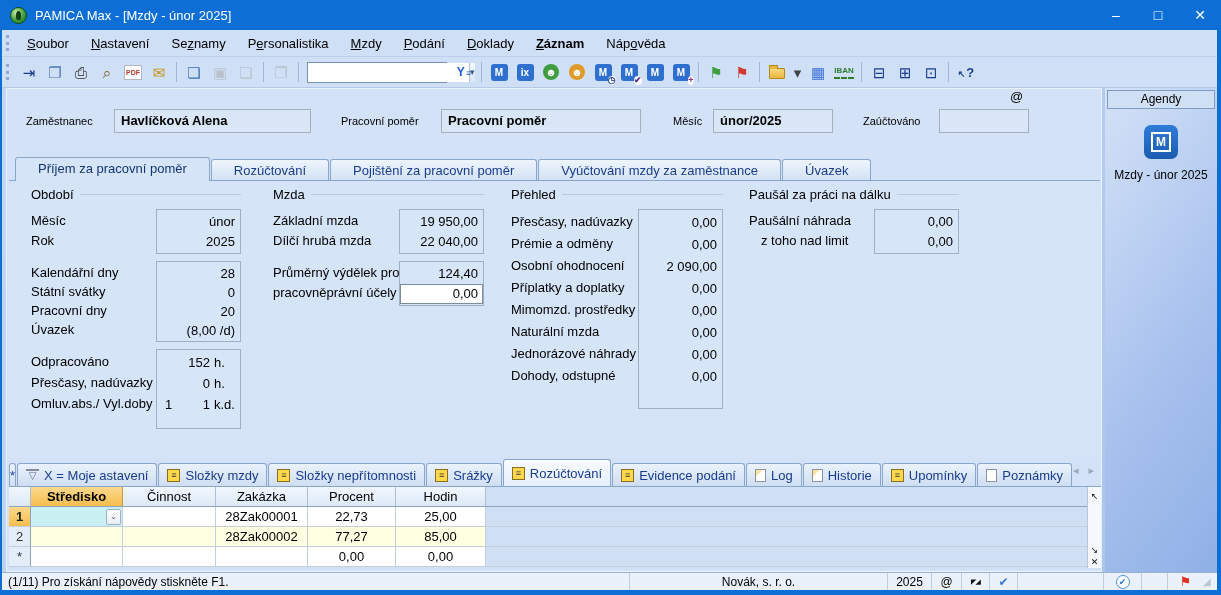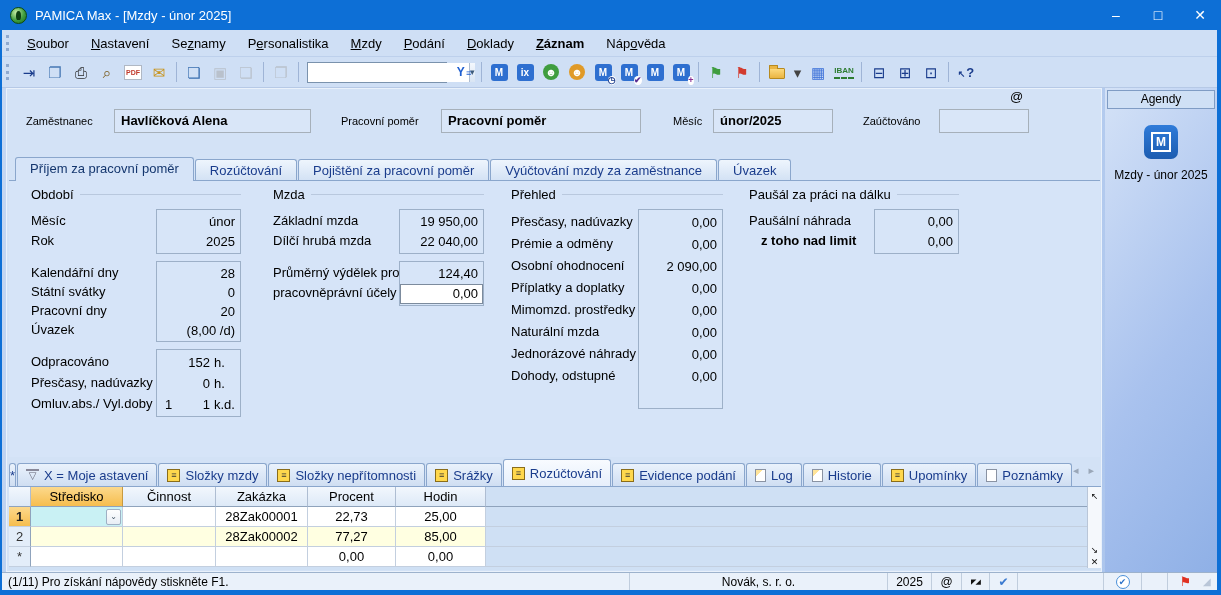--- a/index.html
+++ b/index.html
@@ -59,21 +59,21 @@
 
   
   .main-panel { position:absolute; left:6px; top:88px; width:1096px; height:484px; background:#d3e2f6;
                 border:1px solid #e9f1fb; }
   .flabel { position:absolute; height:24px; line-height:24px; font-size:11px; white-space:nowrap; }
   .ffield { position:absolute; height:24px; line-height:22px; background:#d9e6f8; border:1px solid #a6b0ba;
             padding:0 6px; font-weight:bold; font-size:13px; white-space:nowrap; }
   .at-sign { position:absolute; font-size:13px; }
 
   .tabstrip { position:absolute; left:8px; top:68px; height:24px; display:flex; align-items:flex-end; }
-  .ttab { height:22px; line-height:21px; padding:0 14px; font-size:13px; color:#1a3c8c; white-space:nowrap;
+  .ttab { height:22px; line-height:21px; padding:0 22px; font-size:13px; color:#1a3c8c; white-space:nowrap;
           background:linear-gradient(#eef5fd,#d2e1f4); border:1px solid #8aa6cc; border-bottom:none;
           border-radius:3px 3px 0 0; margin-right:1px; }
   .ttab.act { height:24px; background:#d6e4f8; position:relative; z-index:2; color:#14366e; }
 
   .tabpane { position:absolute; left:2px; top:91px; width:1091px; height:277px; background:#d6e4f8;
              border-top:1px solid #8aa6cc; }
   .gtitle { position:absolute; top:6px; font-size:13px; white-space:nowrap; }
   .gline { position:absolute; top:13px; height:1px; background:#b9c8de; }
   .glabel { position:absolute; font-size:13px; white-space:nowrap; }
   .glabel.ind { padding-left:12px; }
@@ -102,21 +102,21 @@
   .btab-arrows { margin-left:auto; display:flex; gap:10px; color:#9aa7b8; font-size:11px;
                  align-items:center; height:100%; padding:0 10px 4px 0; }
 
   
   .grid { position:absolute; left:2px; top:398px; width:1092px; height:83px; background:#cfe0f4; }
   .grow { display:flex; height:20px; }
   .gc { border-right:1px solid #c3cfdf; border-bottom:1px solid #c3cfdf; height:20px; line-height:19px;
         font-size:13px; overflow:hidden; white-space:nowrap; }
   .gc.h { background:linear-gradient(#f2f7fd,#dde9f7); text-align:center; border-right-color:#aebdd2;
           border-bottom:1px solid #8fa3bc; }
-  .gc.h.sel { background:linear-gradient(#fcd98c,#f6bd4e); font-weight:normal; border-right-color:#c89a3f; }
+  .gc.h.sel { background:linear-gradient(#fcd98c,#f6bd4e); font-weight:bold; border-right-color:#c89a3f; }
   .gc.numcol { background:#e3edf9; text-align:center; border-right:1px solid #8fa3bc; color:#333; }
   .gc.numcol.sel { background:linear-gradient(#fcd98c,#f6bd4e); font-weight:bold; color:#222; }
   .gc.cell { background:#fff; padding:0 5px; }
   .gc.cell.yellow { background:#ffffe1; }
   .gc.cell.r { text-align:center; }
   .gc.cell.c { text-align:center; padding:0; }
   .gc.fill { flex:1; background:#cfe0f4; border-right:none; }
   .combocell { background:#c9f1f4; display:flex; align-items:center; padding:0 1px; }
   .combocell .cval { flex:1; }
   .combo-drop { width:15px; height:16px; background:linear-gradient(#fdfefe,#e8eef5); border:1px solid #9fb0c4;
@@ -338,21 +338,21 @@
         <div class="glabel" style="left: 22px; top: 139px; height: 19px; line-height: 19px;">Úvazek</div>
         <div class="gbox" style="left: 147px; top: 80px; width: 85px; height: 81px;">
           <div class="gval" style="height: 19px; line-height: 19px;">28</div>
           <div class="gval" style="height: 19px; line-height: 19px;">0</div>
           <div class="gval" style="height: 19px; line-height: 19px;">20</div>
           <div class="gval" style="height: 19px; line-height: 19px;">(8,00 /d)</div>
         </div>
         <div class="glabel" style="left: 22px; top: 170px; height: 21px; line-height: 21px;">Odpracováno</div>
         <div class="glabel" style="left: 22px; top: 191px; height: 21px; line-height: 21px;">Přesčasy, nadúvazky</div>
         <div class="glabel" style="left: 22px; top: 212px; height: 21px; line-height: 21px;">Omluv.abs./ Vyl.doby</div>
-        <div class="gbox" style="left: 147px; top: 168px; width: 85px; height: 68px;">
+        <div class="gbox" style="left: 147px; top: 168px; width: 85px; height: 80px;">
           <div class="gval units" style="height: 21px; line-height: 21px;">
             <span class="pre"></span>
             <span class="val">152</span>
             <span class="unit">h.</span>
           </div>
           <div class="gval units" style="height: 21px; line-height: 21px;">
             <span class="pre"></span>
             <span class="val">0</span>
             <span class="unit">h.</span>
           </div>
@@ -386,21 +386,21 @@
           <div class="gval" style="height: 22px; line-height: 22px;">0,00</div>
           <div class="gval" style="height: 22px; line-height: 22px;">0,00</div>
           <div class="gval" style="height: 22px; line-height: 22px;">2 090,00</div>
           <div class="gval" style="height: 22px; line-height: 22px;">0,00</div>
           <div class="gval" style="height: 22px; line-height: 22px;">0,00</div>
           <div class="gval" style="height: 22px; line-height: 22px;">0,00</div>
           <div class="gval" style="height: 22px; line-height: 22px;">0,00</div>
           <div class="gval" style="height: 22px; line-height: 22px;">0,00</div>
         </div>
         <div class="glabel" style="left: 740px; top: 30px; height: 20px; line-height: 20px;">Paušální náhrada</div>
-        <div class="glabel ind" style="left: 740px; top: 50px; height: 20px; line-height: 20px; font-weight: bold;">z toho nad limit</div>
+        <div class="glabel ind" style="left: 740px; top: 50px; height: 20px; line-height: 20px;">z toho nad limit</div>
         <div class="gbox" style="left: 865px; top: 28px; width: 85px; height: 45px;">
           <div class="gval" style="height: 20px; line-height: 20px;">0,00</div>
           <div class="gval" style="height: 20px; line-height: 20px;">0,00</div>
         </div>
       </div>
 
     <div class="btabbar">
       <span class="btab star">*</span>
       <span style="display:flex;align-items:flex-end;height:100%">
           <span class="btab">

